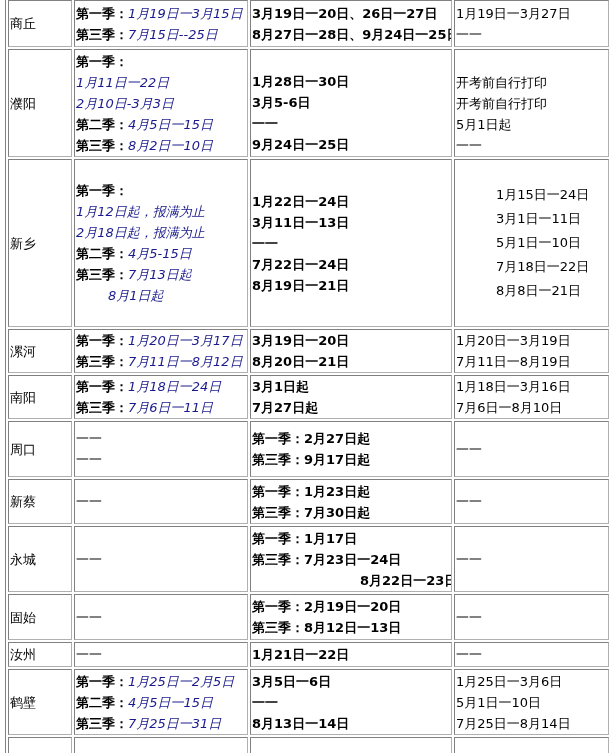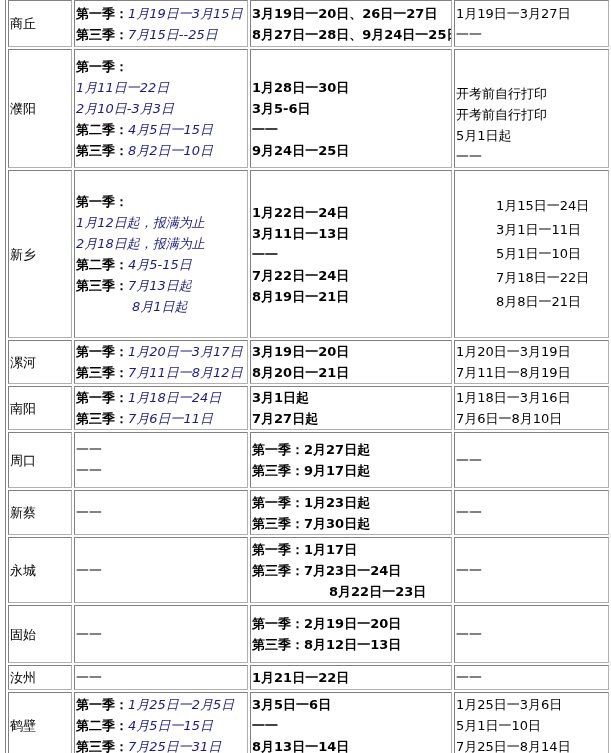--- a/index.html
+++ b/index.html
@@ -36,22 +36,22 @@
       white-space: nowrap;
       overflow: hidden;
     }
     td.city { width: 60px; padding-left: 2px; }
     td.c2 { width: 170px; }
     td.c3 { width: 198px; font-weight: bold; }
     td.c4 { width: 151px; }
     .ln { display: block; }
     .blue { color: #1a1a8c; font-style: italic; }
     .lbl { color: #000000; font-weight: bold; }
-    .indent { padding-left: 56px; }
-    .indent3 { padding-left: 77px; }
+    .indent { padding-left: 32px; }
+    .indent3 { padding-left: 108px; }
     .tall-lines .ln { line-height: 24px; margin-left: 40px; }
   </style>
 </head>
 <body>
 
 <div class="wrap">
 <table class="sched">
   <tbody>
 
     <tr style="height:47px">
@@ -78,21 +78,21 @@
         <span class="ln blue">2月10日-3月3日</span>
         <span class="ln"><span class="lbl">第二季：</span><span class="blue">4月5日一15日</span></span>
         <span class="ln"><span class="lbl">第三季：</span><span class="blue">8月2日一10日</span></span>
       </td>
       <td class="c3" style="padding-top:20px">
         <span class="ln">1月28日一30日</span>
         <span class="ln">3月5-6日</span>
         <span class="ln">一一</span>
         <span class="ln">9月24日一25日</span>
       </td>
-      <td class="c4" style="padding-top:33px">
+      <td class="c4" style="padding-top:21px">
         <span class="ln">开考前自行打印</span>
         <span class="ln">开考前自行打印</span>
         <span class="ln">5月1日起</span>
         <span class="ln">一一</span>
       </td>
     </tr>
 
     <tr style="height:168px">
       <td class="city">新乡</td>
       <td class="c2">
@@ -188,21 +188,21 @@
       <td class="c3">
         <span class="ln">第一季：1月17日</span>
         <span class="ln">第三季：7月23日一24日</span>
         <span class="ln indent3">8月22日一23日</span>
       </td>
       <td class="c4">
         <span class="ln">一一</span>
       </td>
     </tr>
 
-    <tr style="height:58px">
+    <tr style="height:46px">
       <td class="city">固始</td>
       <td class="c2">
         <span class="ln">一一</span>
       </td>
       <td class="c3">
         <span class="ln">第一季：2月19日一20日</span>
         <span class="ln">第三季：8月12日一13日</span>
       </td>
       <td class="c4">
         <span class="ln">一一</span>

